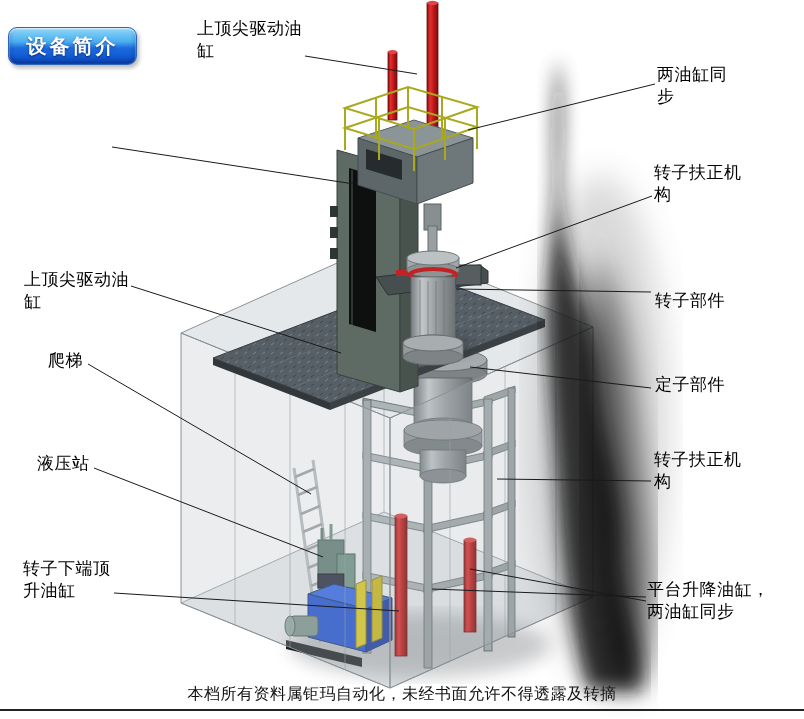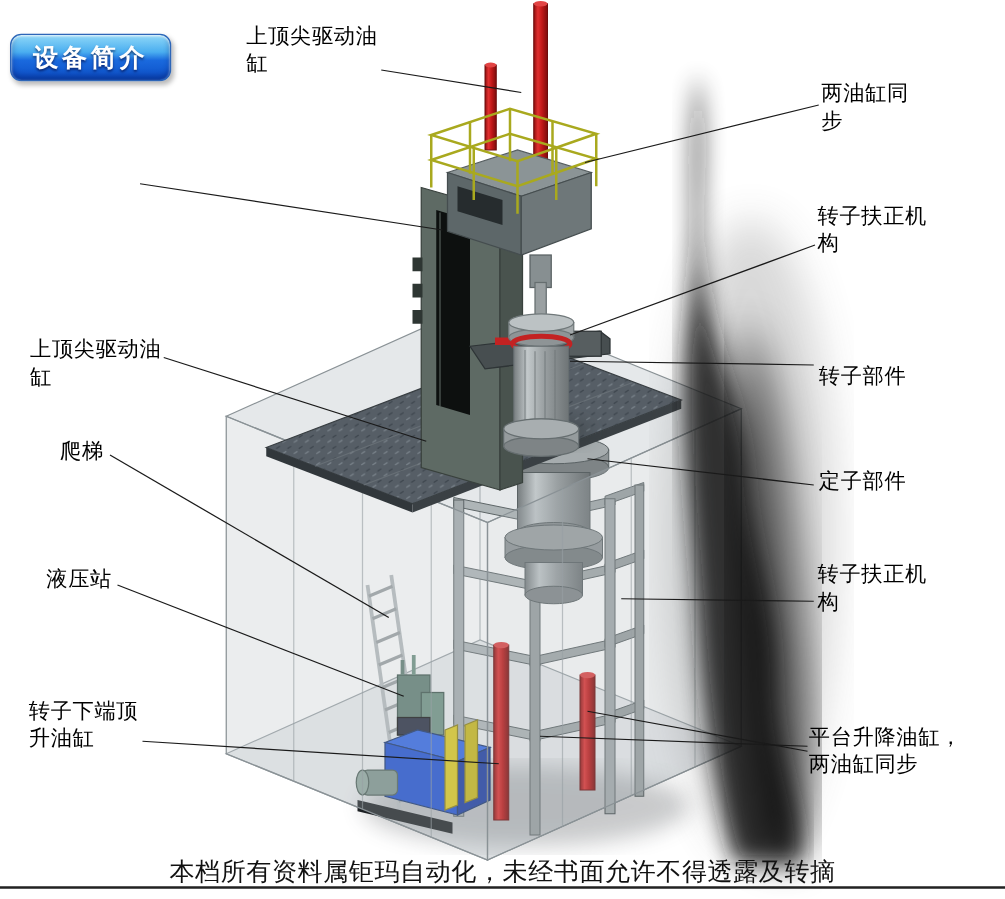--- a/index.html
+++ b/index.html
@@ -21,21 +21,21 @@
     box-shadow: inset 0 1px 2px rgba(255,255,255,.85), inset 0 -3px 5px rgba(0,20,90,.45), 2px 3px 4px rgba(0,0,0,.28);
     display:flex; align-items:center; justify-content:center;
   }
   .badge span {
     color:#ffffff; font-size:20px; font-weight:bold; letter-spacing:3px;
     text-shadow:0 1px 2px rgba(0,0,50,.6);
   }
   .footer {
     position:absolute; left:0; top:684px; width:804px; text-align:center;
     font-family:"Liberation Serif","DejaVu Serif",serif;
-    font-size:20px; letter-spacing:0.5px; color:#111;
+    font-size:16px; letter-spacing:0.5px; color:#111;
   }
   .bottom-line { position:absolute; left:0; top:709px; width:804px; height:0; border-top:2px solid #222; }
 </style>
 </head>
 <body>
 
 <div class="stage">
 
   <svg width="804" height="719" viewBox="0 0 804 719">
     <defs>

